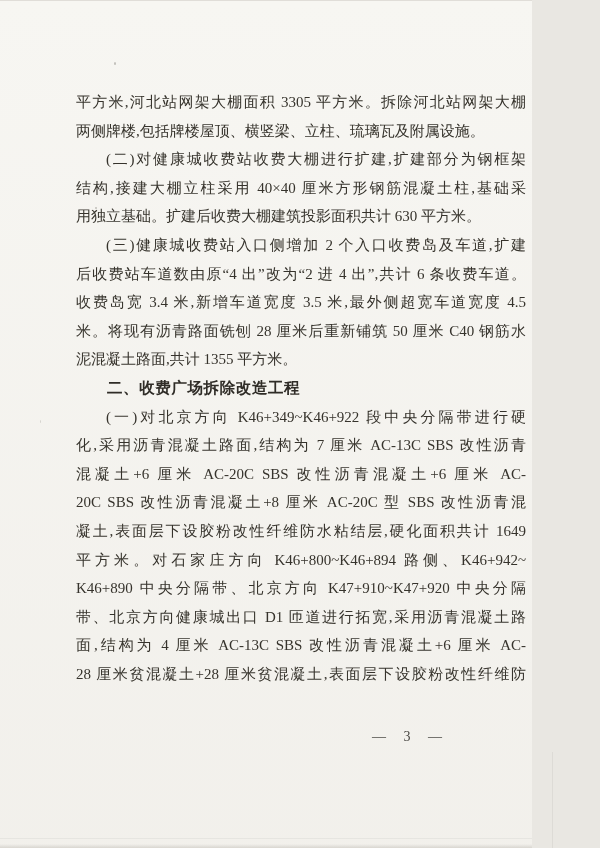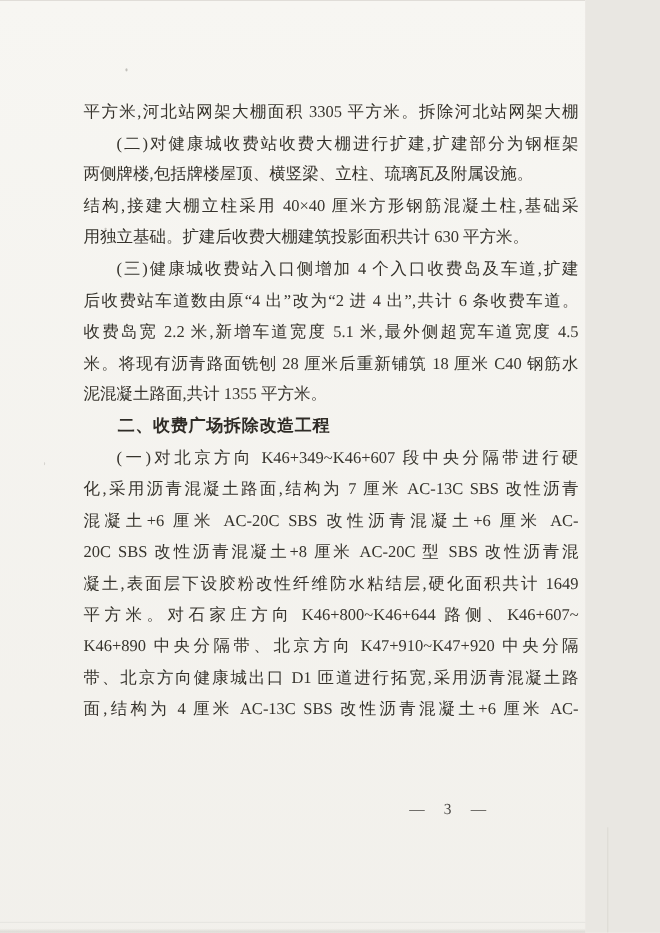--- a/index.html
+++ b/index.html
@@ -73,39 +73,40 @@
   .speck.s2 { left: 95px;  top: 207px; width: 2px; height: 2px; }
   .speck.s3 { left: 40px;  top: 420px; width: 1px; height: 3px; opacity: .6; }
 </style>
 </head>
 <body>
 
 <div class="page">
   <div class="content">
 
   <div class="line justify">平方米,河北站网架大棚面积 3305 平方米。拆除河北站网架大棚</div>
+      <div class="line">两侧牌楼,包括牌楼屋顶、横竖梁、立柱、琉璃瓦及附属设施。</div>
       <div class="line justify indent">(二)对健康城收费站收费大棚进行扩建,扩建部分为钢框架</div>
-      <div class="line">两侧牌楼,包括牌楼屋顶、横竖梁、立柱、琉璃瓦及附属设施。</div>
       <div class="line justify">结构,接建大棚立柱采用 40×40 厘米方形钢筋混凝土柱,基础采</div>
       <div class="line">用独立基础。扩建后收费大棚建筑投影面积共计 630 平方米。</div>
-      <div class="line justify indent">(三)健康城收费站入口侧增加 4 个入口收费岛及车道,扩建</div>
+      <div class="line justify indent">(三)健康城收费站入口侧增加 2 个入口收费岛及车道,扩建</div>
       <div class="line justify">后收费站车道数由原“4 出”改为“2 进 4 出”,共计 6 条收费车道。</div>
-      <div class="line justify">收费岛宽 2.2 米,新增车道宽度 5.1 米,最外侧超宽车道宽度 4.5</div>
-      <div class="line justify">米。将现有沥青路面铣刨 28 厘米后重新铺筑 18 厘米 C40 钢筋水</div>
+      <div class="line justify">收费岛宽 3.4 米,新增车道宽度 3.5 米,最外侧超宽车道宽度 4.5</div>
+      <div class="line justify">米。将现有沥青路面铣刨 28 厘米后重新铺筑 50 厘米 C40 钢筋水</div>
       <div class="line">泥混凝土路面,共计 1355 平方米。</div>
       <div class="heading-line">二、收费广场拆除改造工程</div>
-      <div class="line justify indent">(一)对北京方向 K46+349~K46+607 段中央分隔带进行硬</div>
+      <div class="line justify indent">(一)对北京方向 K46+349~K46+922 段中央分隔带进行硬</div>
       <div class="line justify">化,采用沥青混凝土路面,结构为 7 厘米 AC-13C SBS 改性沥青</div>
       <div class="line justify">混凝土+6 厘米 AC-20C SBS 改性沥青混凝土+6 厘米 AC-</div>
       <div class="line justify">20C SBS 改性沥青混凝土+8 厘米 AC-20C 型 SBS 改性沥青混</div>
       <div class="line justify">凝土,表面层下设胶粉改性纤维防水粘结层,硬化面积共计 1649</div>
-      <div class="line justify">平方米。对石家庄方向 K46+800~K46+644 路侧、K46+607~</div>
+      <div class="line justify">平方米。对石家庄方向 K46+800~K46+894 路侧、K46+942~</div>
       <div class="line justify">K46+890 中央分隔带、北京方向 K47+910~K47+920 中央分隔</div>
       <div class="line justify">带、北京方向健康城出口 D1 匝道进行拓宽,采用沥青混凝土路</div>
       <div class="line justify">面,结构为 4 厘米 AC-13C SBS 改性沥青混凝土+6 厘米 AC-</div>
+      <div class="line justify">28 厘米贫混凝土+28 厘米贫混凝土,表面层下设胶粉改性纤维防</div>
     </div>
 
   <div class="footer">— 3 —</div>
 
   <div class="edge-bottom"></div>
   <div class="fold-h"></div>
   <div class="fold-v"></div>
   <div class="speck s1"></div>
   <div class="speck s2"></div>
   <div class="speck s3"></div>

